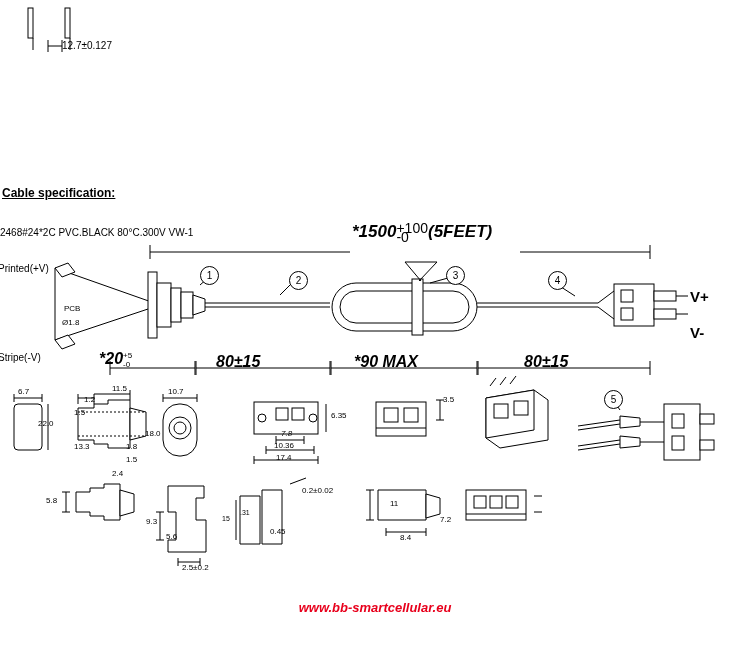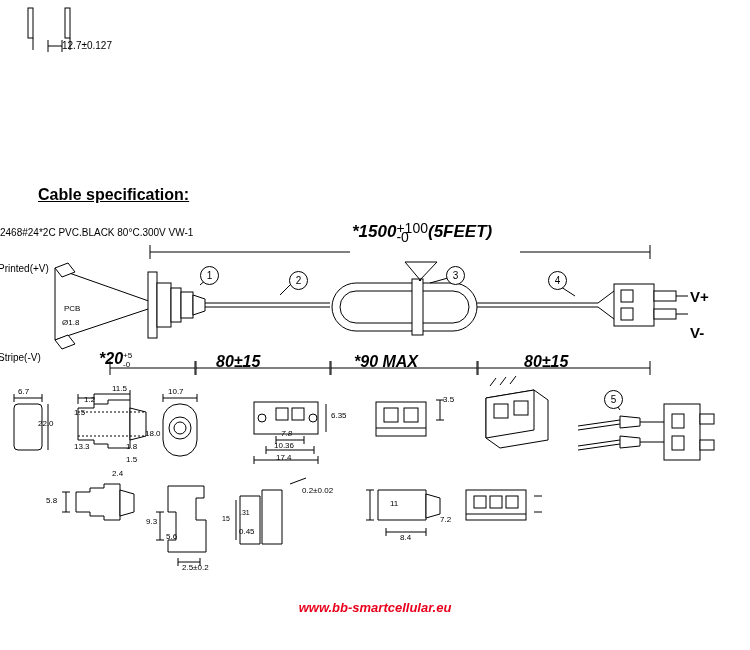--- a/index.html
+++ b/index.html
@@ -8,21 +8,21 @@
     background:#ffffff;
     font-family:"Liberation Sans", sans-serif;
     color:#000;
     position:relative;
     overflow:hidden;
   }
   .abs{position:absolute;}
   .txt{font-size:10px;line-height:1.1;white-space:nowrap;}
   .tiny{font-size:8px;line-height:1;white-space:nowrap;}
   .tiny7{font-size:7px;line-height:1;white-space:nowrap;}
-  .hdr{font-size:16px;font-weight:bold;text-decoration:underline;margin-left:36px;}
+  .hdr{font-size:12px;font-weight:bold;text-decoration:underline;}
   .big{font-size:17px;font-weight:bold;font-style:italic;}
   .big2{font-size:16px;font-weight:bold;font-style:italic;}
   .vplus{font-size:15px;font-weight:bold;}
   .circle{
     width:17px;height:17px;border:1px solid #000;border-radius:50%;
     display:flex;align-items:center;justify-content:center;
     font-size:10px;background:#fff;
   }
   .site{
     color:#e8001c;font-weight:bold;font-size:13px;font-style:italic;
@@ -267,21 +267,21 @@
 <div class="abs tiny" style="left:168px;top:388px;">10.7</div>
 <div class="abs tiny" style="left:281px;top:430px;font-style:italic;">7.8</div>
 <div class="abs tiny" style="left:274px;top:442px;">10.36</div>
 <div class="abs tiny" style="left:276px;top:454px;">17.4</div>
 <div class="abs tiny" style="left:331px;top:412px;">6.35</div>
 <div class="abs tiny" style="left:443px;top:396px;">3.5</div>
 <div class="abs tiny" style="left:46px;top:497px;">5.8</div>
 <div class="abs tiny" style="left:146px;top:518px;">9.3</div>
 <div class="abs tiny" style="left:166px;top:533px;">5.6</div>
 <div class="abs tiny" style="left:182px;top:564px;">2.5±0.2</div>
-<div class="abs tiny" style="left:239px;top:528px;">0.45</div>
+<div class="abs tiny" style="left:239px;top:528px;padding-left:31px;">0.45</div>
 <div class="abs tiny7" style="left:240px;top:509px;">.31</div>
 <div class="abs tiny" style="left:302px;top:487px;">0.2±0.02</div>
 <div class="abs tiny" style="left:390px;top:500px;">11</div>
 <div class="abs tiny" style="left:400px;top:534px;">8.4</div>
 <div class="abs tiny" style="left:440px;top:516px;">7.2</div>
 <div class="abs tiny7" style="left:222px;top:515px;">15</div>
 
 <div class="abs site" style="left:0;top:600px;">www.bb-smartcellular.eu</div>
 
 </body></html>

